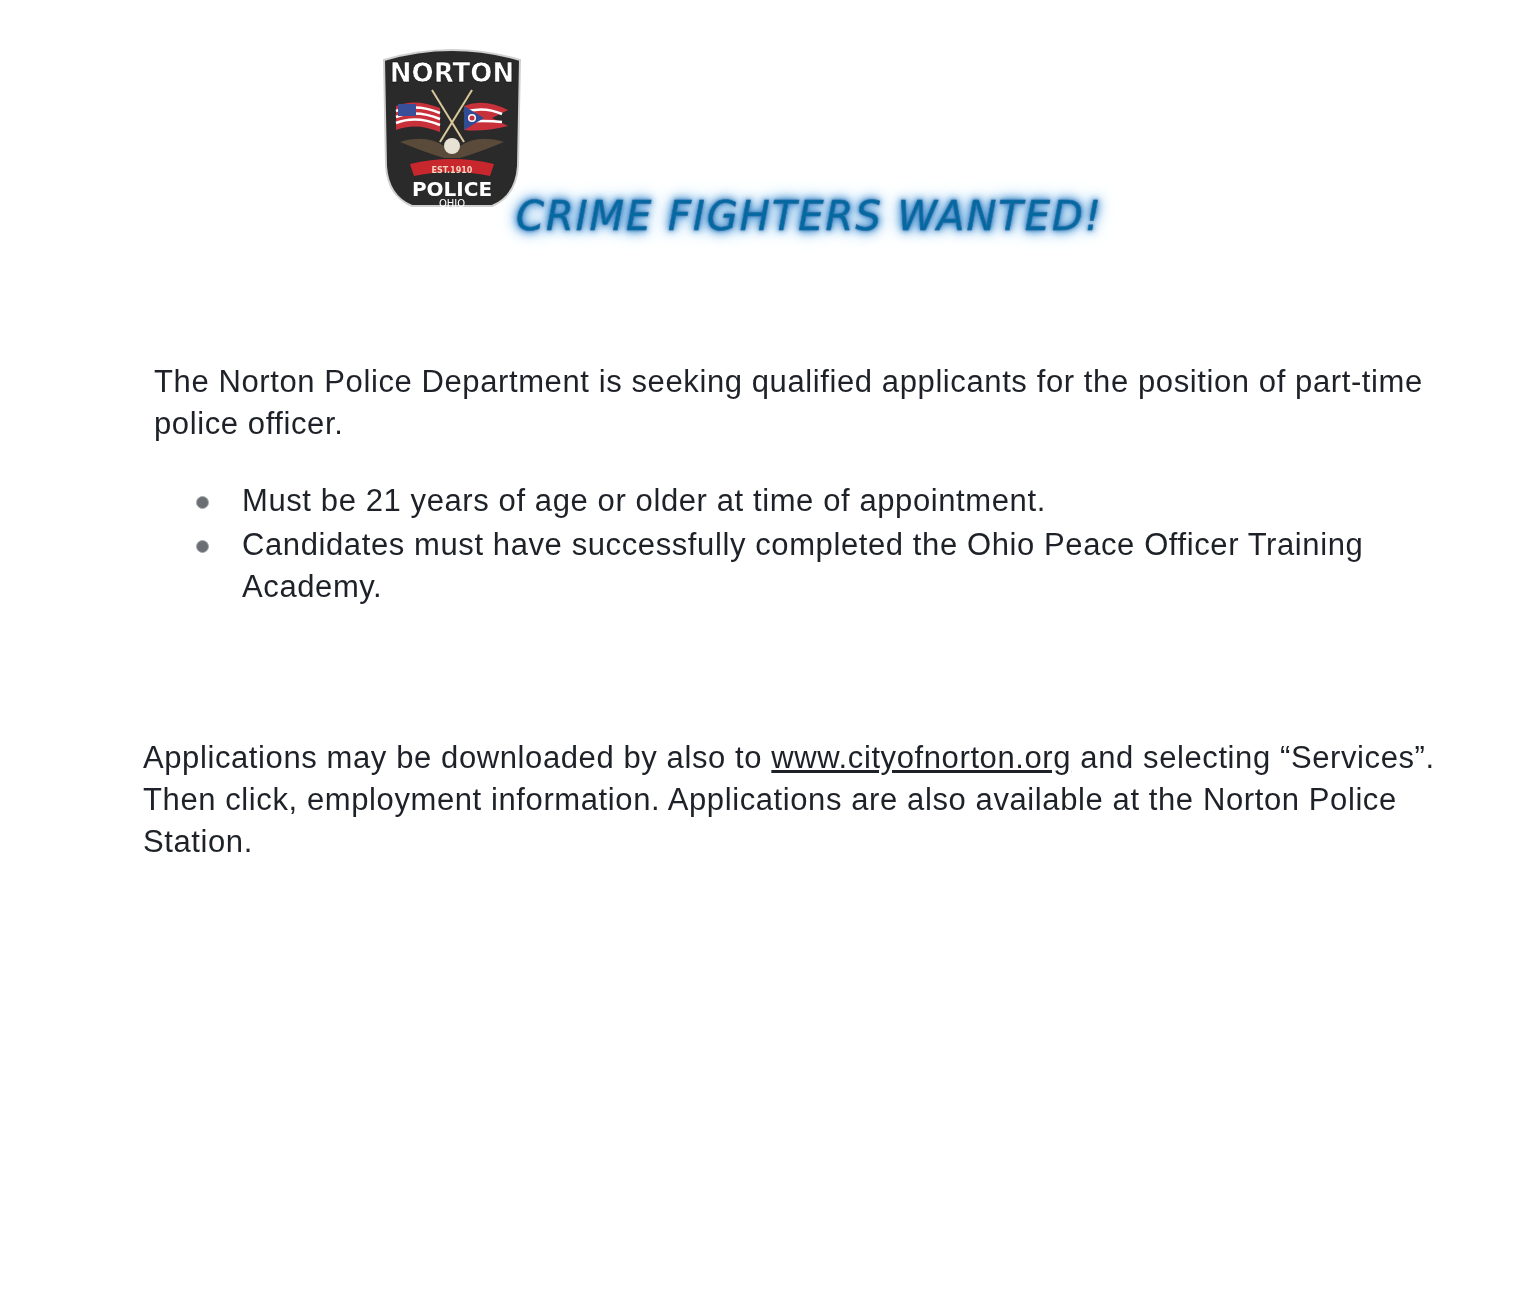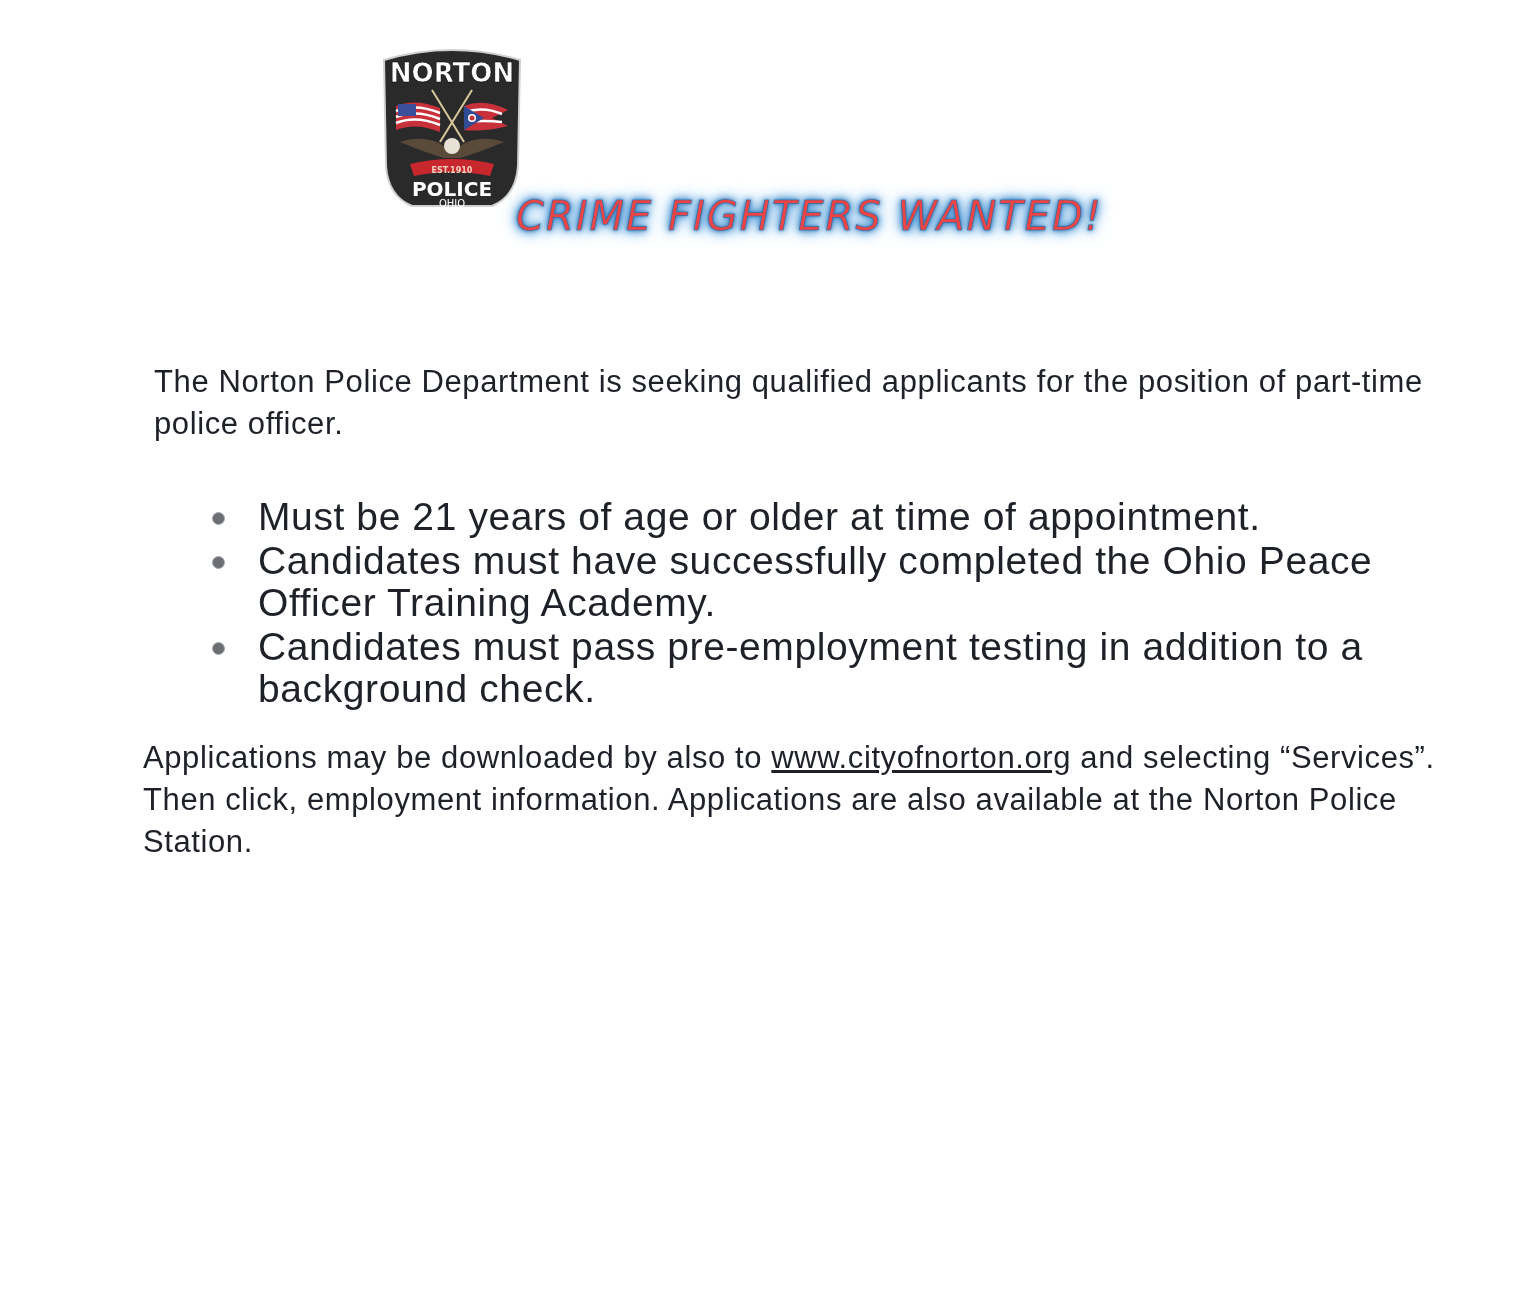--- a/index.html
+++ b/index.html
@@ -1,26 +1,26 @@
 <!DOCTYPE html>
 <html><head>
 <meta charset="utf-8">
 <style>
   html, body { margin:0; padding:0; background:#ffffff; }
   body { width:1535px; height:1307px; position:relative; overflow:hidden;
          font-family:"Liberation Sans", sans-serif; color:#1e2228; }
   .badge { position:absolute; left:380px; top:46px; width:144px; height:168px; }
   .title { position:absolute; left:516px; top:186px; width:720px; height:60px;
            font-family:"DejaVu Sans", sans-serif; font-style:italic; font-weight:normal;
-           font-size:40px; letter-spacing:2px; color:#ef4444; line-height:60px; white-space:nowrap;
+           font-size:40px; letter-spacing:2px; color:#0369a1; line-height:60px; white-space:nowrap;
            text-shadow: 0 0 3px #2a6fa8, 0 0 6px #3b84c4, 0 0 10px #4d96d6, 0 0 14px #5ea6e0, 0 0 18px #7cbcea;
            -webkit-text-stroke: 0.6px #2f6ea8; }
   .intro { position:absolute; left:145px; top:352px; width:1300px; font-size:31px; line-height:42px; letter-spacing:0.6px; }
-  ul.reqs { position:absolute; left:190px; top:480px; width:1260px; margin:16px; padding:0; list-style:none;
-            font-size:39px; line-height:42px; letter-spacing:0.6px; }
+  ul.reqs { position:absolute; left:190px; top:480px; width:1260px; margin:0; padding:0; list-style:none;
+            font-size:31px; line-height:42px; letter-spacing:0.6px; }
   ul.reqs li { position:relative; padding-left:52px; margin-bottom:2px; }
   ul.reqs li .bullet { position:absolute; left:6px; top:16px; width:11px; height:11px; border-radius:50%;
                        background:#6b6f74; border:1px solid #a7aaae; }
   .apply { position:absolute; left:143px; top:737px; width:1300px; font-size:31px; line-height:42px; letter-spacing:0.6px; }
   .apply a { color:#1e2228; text-decoration:underline;text-align:center; }
 </style>
 </head>
 <body>
 
 <div class="badge">
@@ -52,16 +52,15 @@
   </svg>
 </div>
 
 <div class="title">CRIME FIGHTERS WANTED!</div>
 
 <p class="intro" style="margin:9px">The Norton Police Department is seeking qualified applicants for the position of part-time police officer.</p>
 
 <ul class="reqs">
   <li><span class="bullet"></span><span>Must be 21 years of age or older at time of appointment.</span></li>
   <li><span class="bullet"></span><span>Candidates must have successfully completed the Ohio Peace Officer Training Academy.</span></li>
-  <li><span class="bullet"></span><span>Candidates must pass pre-employment testing in addition to a background check.</span></li>
 </ul>
 
 <p class="apply" style="margin:0"><span>Applications may be downloaded by also to </span><a>www.cityofnorton.org</a><span> and selecting “Services”. Then click, employment information. Applications are also available at the Norton Police Station.</span></p>
 
 </body></html>

